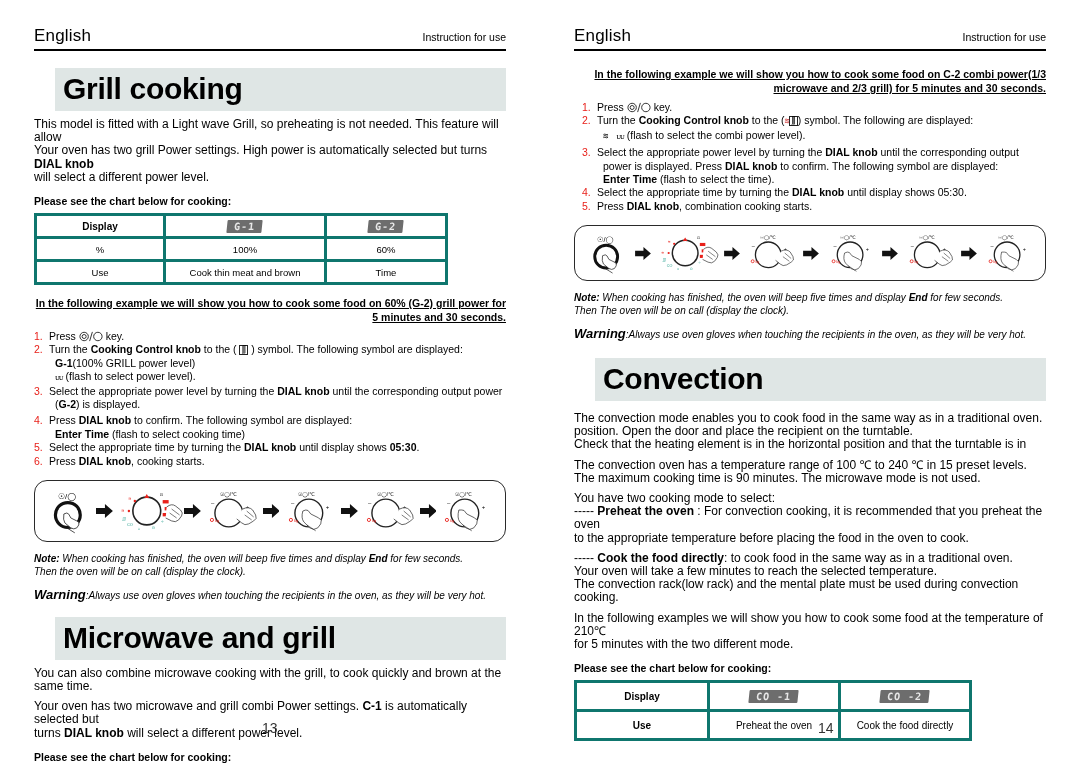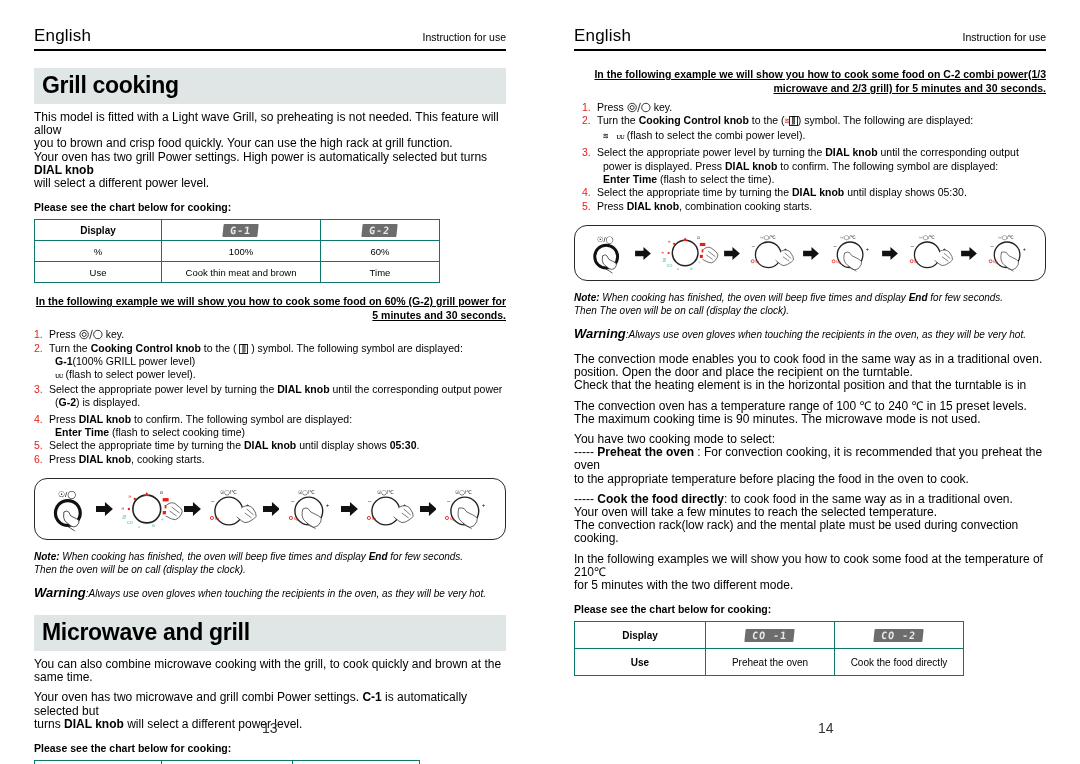--- a/index.html
+++ b/index.html
@@ -40,23 +40,24 @@
   }
   .runhead .right {
     font-size: 10.5px;
   }
 
   
   .banner {
     background: #dfe6e5;
     margin-top: 17px;
     padding: 4px 0 5px 8px;
-    font-size: 23px;
+    font-size: 30px;
     font-weight: bold;
     letter-spacing: -.3px;
+    margin-left: 21px;
   }
 
   
   p, .para {
     font-size: 12px;
     line-height: 13.2px;
     margin: 0;
   }
   .gap-s { height: 7px; }
   .gap-m { height: 11px; }
@@ -75,21 +76,21 @@
     text-align: right;
   }
 
   
   table.chart {
     border-collapse: collapse;
     margin-top: 6px;
     font-size: 9.5px;
   }
   table.chart td {
-    border: 1px solid #0f766e;
+    border: 3px solid #0f766e;
     padding: 3px 4px;
     text-align: center;
     vertical-align: middle;
     height: 14px;
   }
   table.chart td.hdr { font-weight: bold; font-size: 10px; }
 
   
   .lcd {
     display: inline-block;
@@ -200,21 +201,20 @@
 
   <div class="runhead">
     <span class="lang">English</span>
     <span class="right">Instruction for use</span>
   </div>
 
   <div class="banner">Grill cooking</div>
 
   <div class="gap-s"></div>
   <div class="para">This model is fitted with a Light wave Grill, so preheating is not needed. This feature will allow</div>
-  <div class="para">you to brown and crisp food quickly. Your can use the high rack at grill function.</div>
   <div class="para">Your oven has two grill Power settings. High power is automatically selected but turns <b>DIAL knob</b></div>
   <div class="para">will select a different power level.</div>
 
   <div class="gap-m"></div>
   <div class="lead">Please see the chart below for cooking:</div>
 
   <table class="chart">
     <tbody>
         <tr>
       <td class="hdr" style="width:118px">Display</td>
@@ -533,20 +533,21 @@
     </svg>
   </div>
 
   <div class="gap-m"></div>
   <div class="note"><b>Note:</b> When cooking has finished, the  oven will beep five times  and display  <b>End</b> for few seconds.</div>
   <div class="note">Then The oven will be  on call (display the clock).</div>
 
   <div class="gap-m"></div>
   <div class="warn"><span class="w">Warning</span><span>:Always use oven gloves when  touching the recipients in the  oven, as they will be  very hot.</span></div>
 
+  <div class="banner" style="margin-top:16px">Convection</div>
 
   <div class="gap-m"></div>
   <div class="para">The convection mode enables you to cook food in the same way as in a traditional oven.</div>
   <div class="para">position. Open the door and place the recipient on the turntable.</div>
   <div class="para">Check that the heating element is in the horizontal position and that the turntable is in</div>
 
   <div class="gap-s"></div>
   <div class="para">The convection oven has a temperature range of 100 ℃ to 240 ℃ in 15 preset levels.</div>
   <div class="para">The maximum cooking time is 90 minutes. The microwave mode is not used.</div>
 

